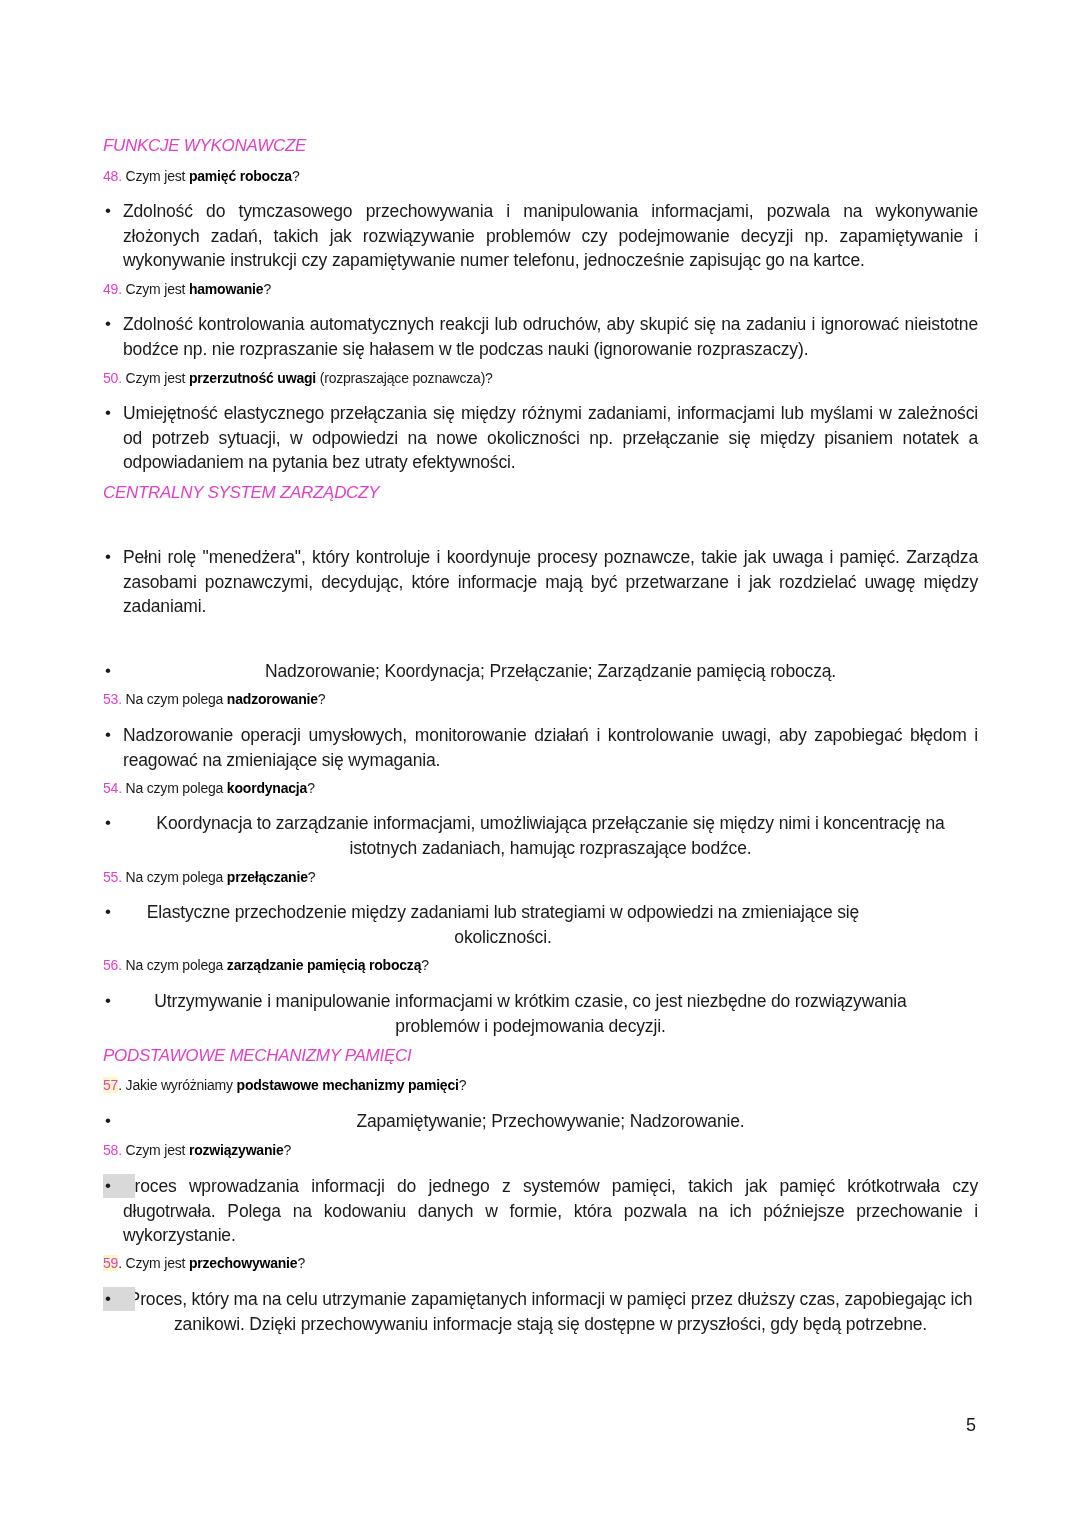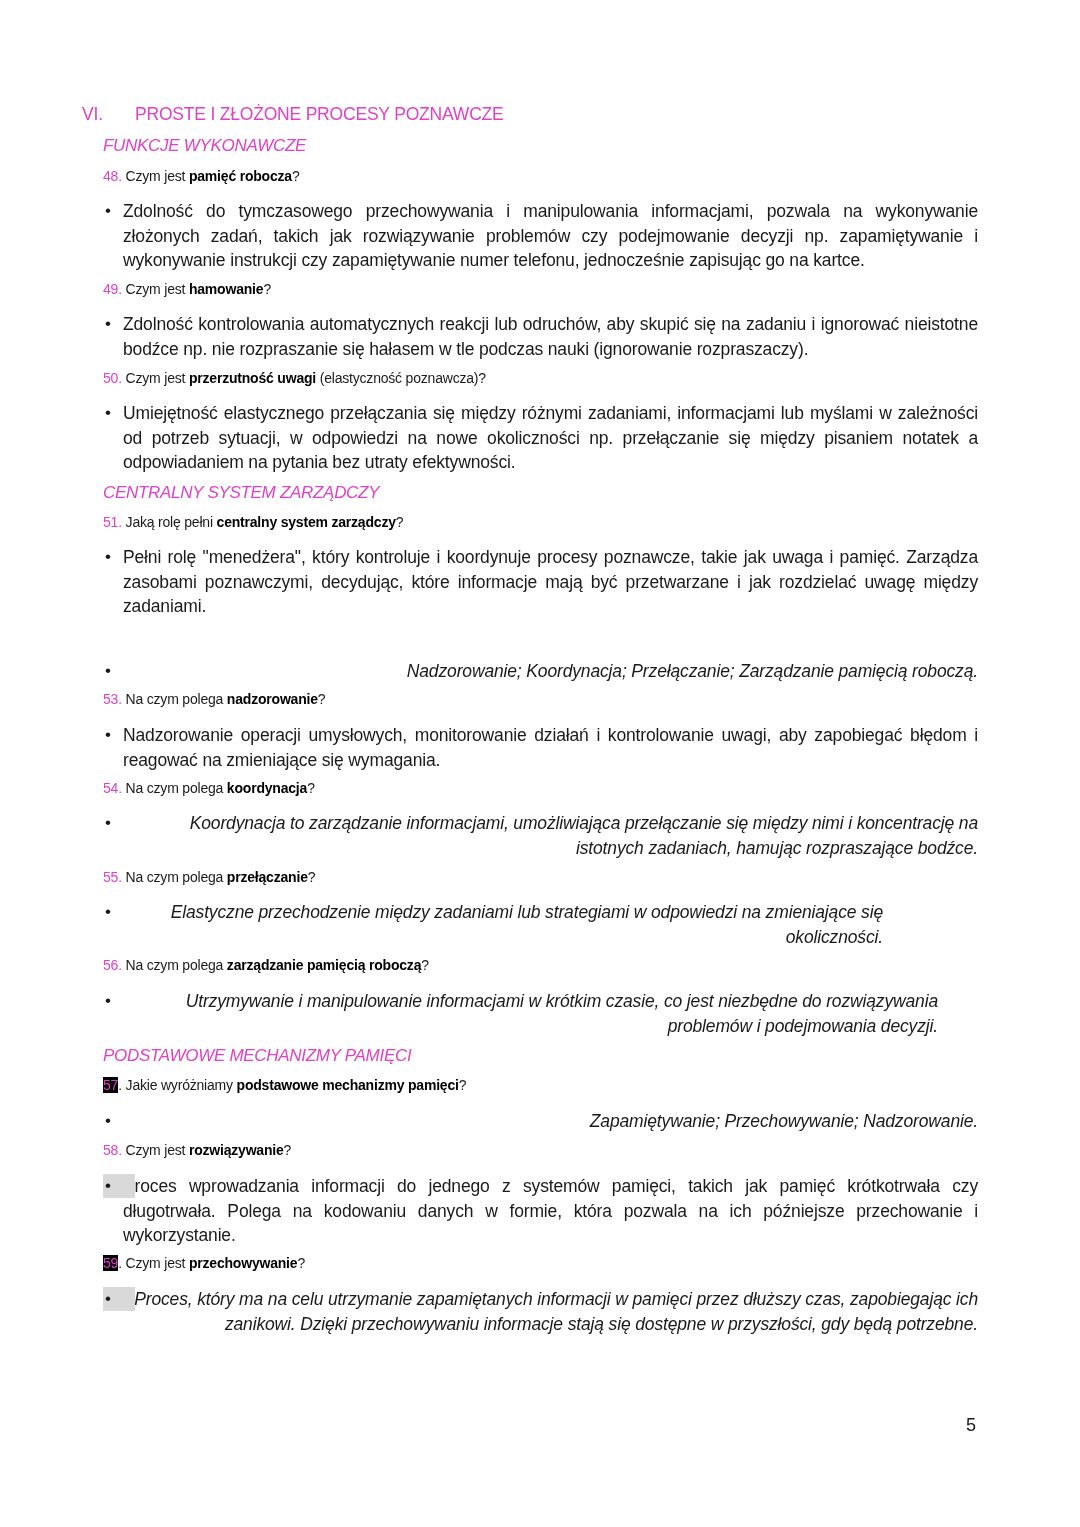--- a/index.html
+++ b/index.html
@@ -15,44 +15,41 @@
   .chapter .num { display: inline-block; width: 53px; }
   .section-head {
     position: absolute; left: 103px;
     font-size: 17px; font-style: italic; color: #e040c8;
     text-underline-offset: 3px; letter-spacing: -0.3px;
   }
   .question {
     position: absolute; left: 103px; font-size: 14px; color: #1a1a1a; letter-spacing: -0.2px;
   }
   .question .qnum { color: #e040c8; }
-  .question .qnum.hl { background: #000000; }
+  .question .qnum.hl { background: #fef9c3; }
   .question b { font-weight: bold; color: #000; }
   .answer {
     position: absolute; left: 103px; width: 875px;
     font-size: 17.5px; line-height: 24.5px; color: #1a1a1a; letter-spacing: -0.15px;
   }
   .answer .bullet {
     position: absolute; left: 0; top: 0; width: 32px; height: 24px;
     font-size: 17px; line-height: 24.5px; text-align: left; padding-left: 0;
   }
   .answer .bullet.hl { background: #d9d9d9; }
   .answer .bullet span { position: absolute; left: 2px; top: 0; }
   .answer .text { margin-left: 20px; text-align: justify; }
-  .answer .text.left { text-align: right; font-style: italic; }
+  .answer .text.left { text-align: center; }
   .pagenum { position: absolute; left: 966px; top: 1415px; font-size: 18px; color: #1a1a1a; }
 </style>
 </head>
 <body>
 
 <div class="page">
 
-  <div class="chapter">
-    <span class="num">VI.</span><span>PROSTE I ZŁOŻONE PROCESY POZNAWCZE</span>
-  </div>
 
   <div class="section-head" style="top:136px">FUNKCJE WYKONAWCZE</div>
 
   <div class="question" style="top:168px">
     <span class="qnum">48.</span>
     <span>Czym jest </span><b>pamięć robocza</b><span>?</span>
   </div>
   <div class="answer" style="top:199px">
     <div class="bullet">
         <span>•</span>
@@ -66,35 +63,31 @@
   </div>
   <div class="answer" style="top:312px">
     <div class="bullet">
         <span>•</span>
       </div>
     <div class="text">Zdolność kontrolowania automatycznych reakcji lub odruchów, aby skupić się na zadaniu i ignorować nieistotne bodźce np. nie rozpraszanie się hałasem w tle podczas nauki (ignorowanie rozpraszaczy).</div>
   </div>
 
   <div class="question" style="top:370px">
     <span class="qnum">50.</span>
-    <span>Czym jest </span><b>przerzutność uwagi</b><span> (elastyczność poznawcza)?</span>
+    <span>Czym jest </span><b>przerzutność uwagi</b><span> (rozpraszające poznawcza)?</span>
   </div>
   <div class="answer" style="top:401px">
     <div class="bullet">
         <span>•</span>
       </div>
     <div class="text">Umiejętność elastycznego przełączania się między różnymi zadaniami, informacjami lub myślami w zależności od potrzeb sytuacji, w odpowiedzi na nowe okoliczności np. przełączanie się między pisaniem notatek a odpowiadaniem na pytania bez utraty efektywności.</div>
   </div>
 
   <div class="section-head" style="top:483px">CENTRALNY SYSTEM ZARZĄDCZY</div>
 
-  <div class="question" style="top:514px">
-    <span class="qnum">51.</span>
-    <span>Jaką rolę pełni </span><b>centralny system zarządczy</b><span>?</span>
-  </div>
   <div class="answer" style="top:545px">
     <div class="bullet">
         <span>•</span>
       </div>
     <div class="text">Pełni rolę "menedżera", który kontroluje i koordynuje procesy poznawcze, takie jak uwaga i pamięć. Zarządza zasobami poznawczymi, decydując, które informacje mają być przetwarzane i jak rozdzielać uwagę między zadaniami.</div>
   </div>
 
   <div class="answer" style="top:659px">
     <div class="bullet">
         <span>•</span>

